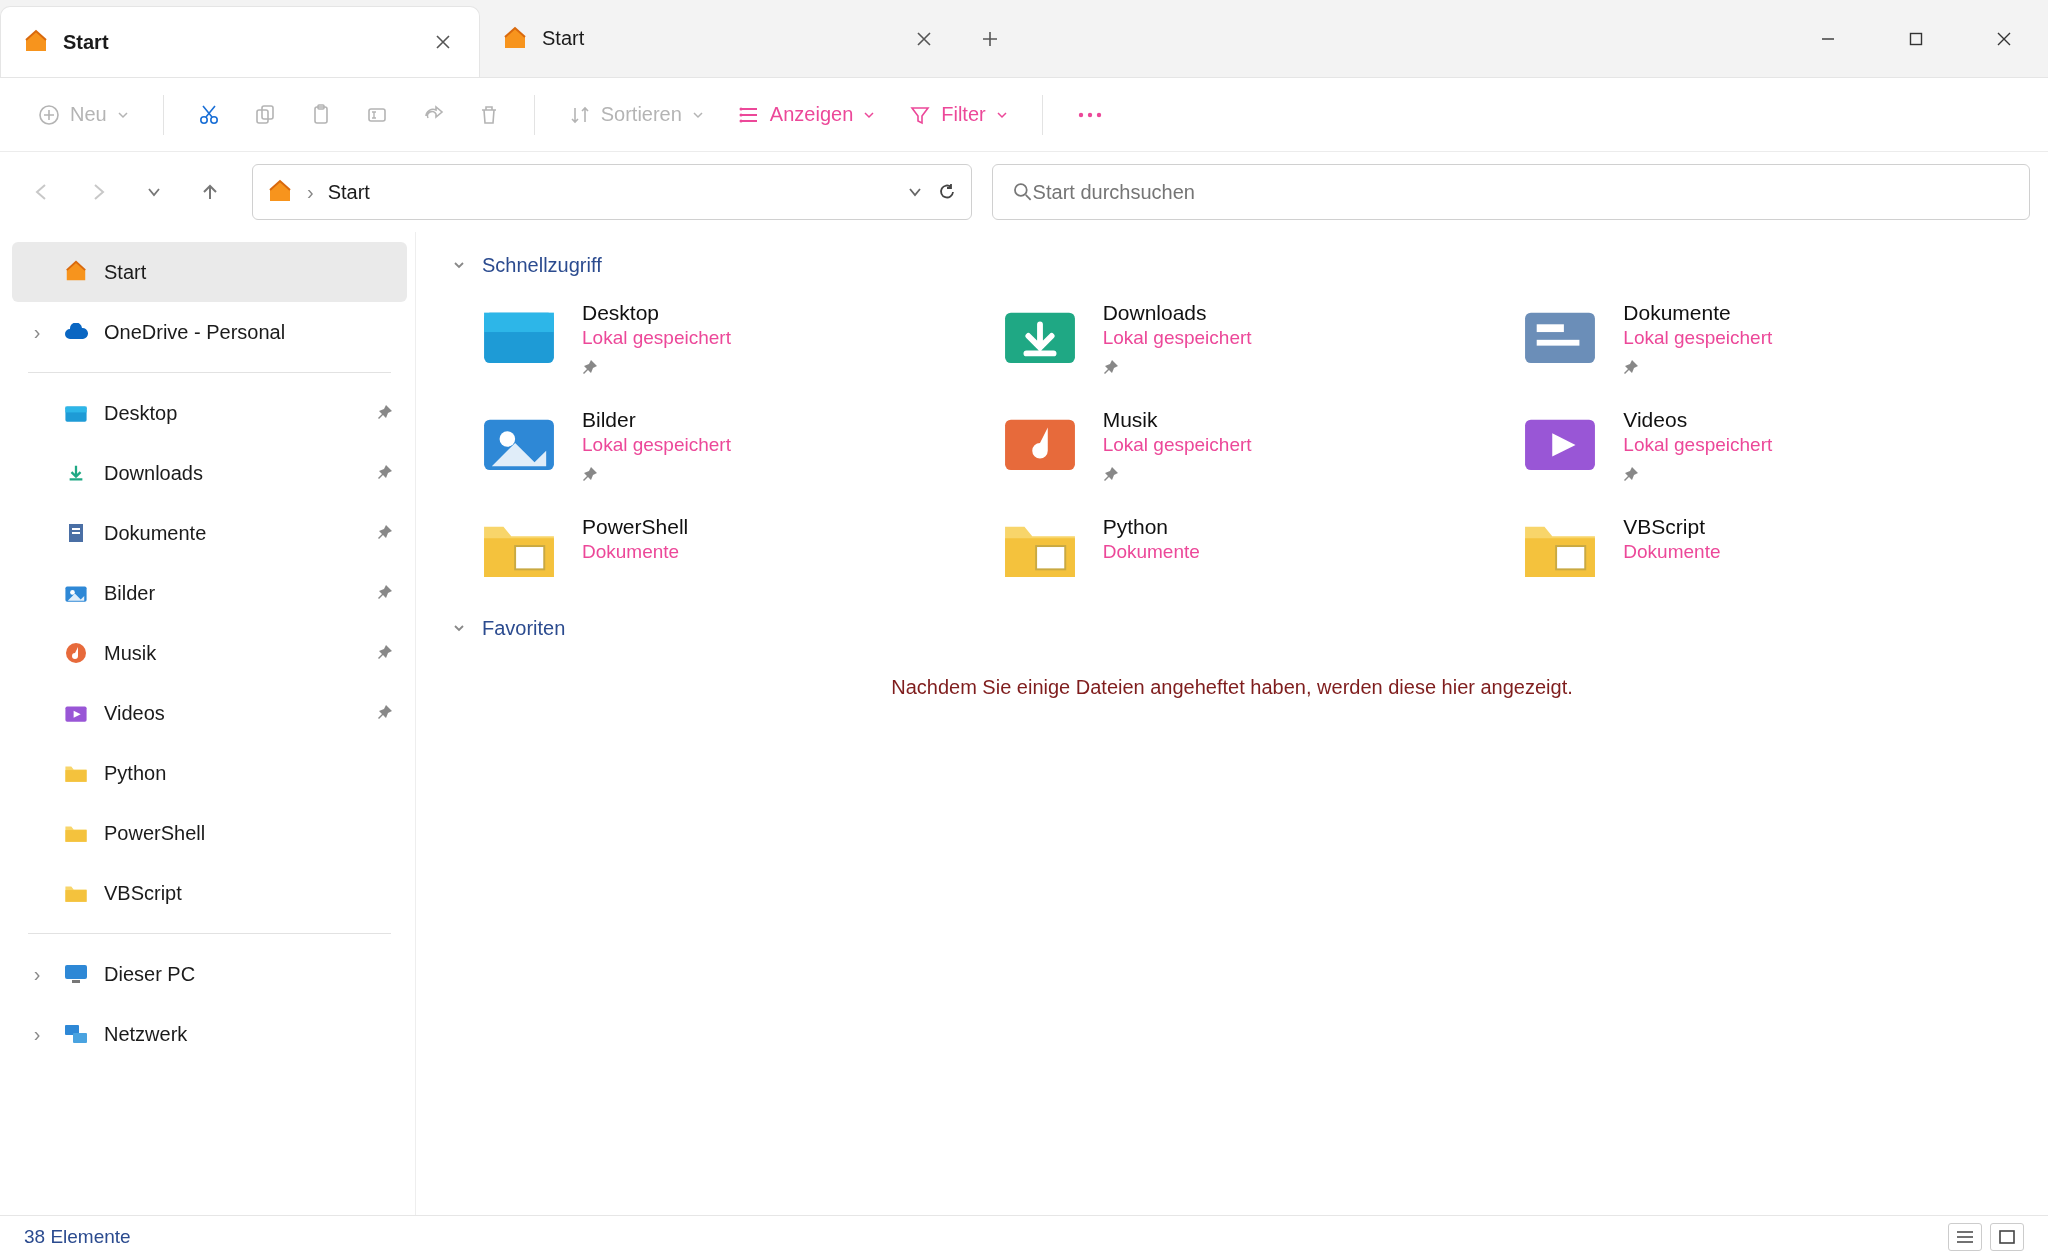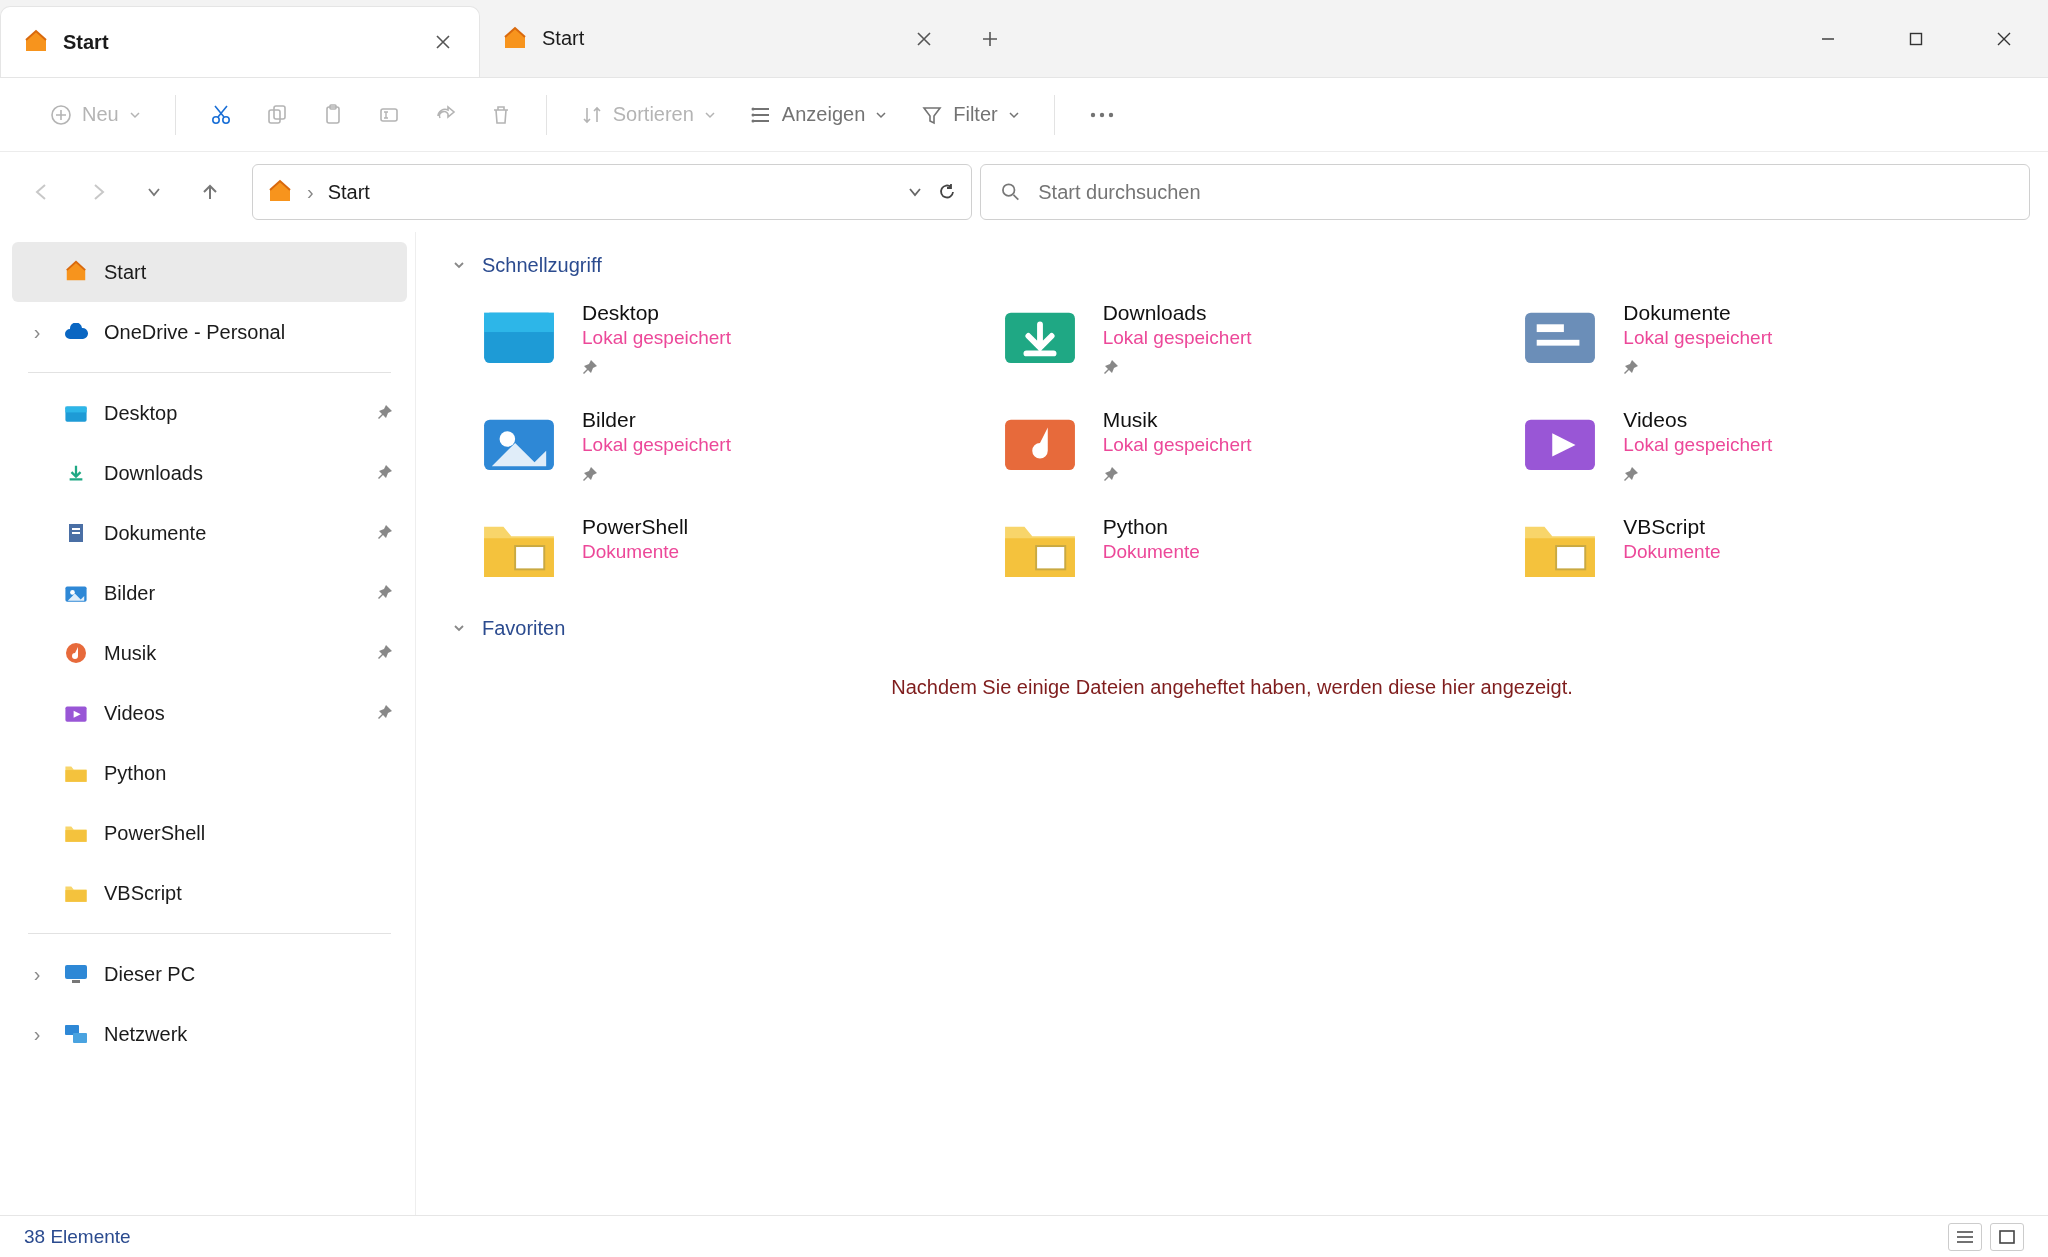--- a/index.html
+++ b/index.html
@@ -4,31 +4,31 @@
 <style>
 * { box-sizing: border-box; margin: 0; padding: 0; font-family: "Segoe UI", sans-serif; }
 body { background: #fff; width: 2048px; height: 1257px; overflow: hidden; display: flex; flex-direction: column; font-size: 20px; color: #1b1b1b; }
 .titlebar { height: 78px; background: #f3f3f3; display: flex; align-items: stretch; border-bottom: 1px solid #e5e5e5; }
 .tab { display: flex; align-items: center; padding: 0 18px 0 22px; gap: 14px; position: relative; width: 480px; }
 .tab.active { background: #fff; border-radius: 10px 10px 0 0; margin-top: 6px; border: 1px solid #e5e5e5; border-bottom: none; font-weight: 600; }
 .tab .close { margin-left: auto; width: 36px; height: 36px; display: flex; align-items: center; justify-content: center; color: #555; }
 .newtab { width: 60px; display: flex; align-items: center; justify-content: center; color: #555; }
 .wincontrols { margin-left: auto; display: flex; }
 .winbtn { width: 88px; display: flex; align-items: center; justify-content: center; color: #333; }
-.toolbar { height: 74px; background: #fff; display: flex; align-items: center; padding: 0 38px; gap: 10px; border-bottom: 1px solid #ececec; }
-.tbtn { height: 50px; padding: 0 12px; display: flex; align-items: center; justify-content: center; gap: 10px; color: #737373; border-radius: 6px; }
+.toolbar { height: 74px; background: #fff; display: flex; align-items: center; padding: 0 26px; gap: 10px; border-bottom: 1px solid #ececec; }
+.tbtn { height: 50px; padding: 0 12px; display: flex; align-items: center; justify-content: center; gap: 10px; color: #ec4899; border-radius: 6px; }
 .tbtn.disabled { color: #b4b4b4; }
 .tdivider { width: 1px; height: 40px; background: #e3e3e3; margin: 0 12px; }
 .navbar { height: 80px; display: flex; align-items: center; padding: 10px 18px; gap: 8px; }
 .navbtn { width: 48px; height: 48px; display: flex; align-items: center; justify-content: center; color: #777; }
 .navbtn.off { color: #c8c8c8; }
 .addrbox { flex: 0 0 720px; height: 56px; border: 1px solid #d0d0d0; border-radius: 6px; display: flex; align-items: center; padding: 0 14px; gap: 14px; margin-left: 10px; }
 .addrbox .crumb { display: flex; align-items: center; gap: 12px; }
 .addrbox .spacer { flex: 1; }
-.searchbox { flex: 1; height: 56px; border: 1px solid #d0d0d0; border-radius: 6px; display: flex; align-items: center; padding: 0 20px; gap: 18px; }
+.searchbox { flex: 1; height: 56px; border: 1px solid #d0d0d0; border-radius: 6px; display: flex; align-items: center; padding: 0 20px; margin-left: 12px; }
 .searchbox input { border: none; outline: none; font-size: 20px; width: 100%; }
 .body { flex: 1; display: flex; overflow: hidden; }
 .sidebar { width: 416px; border-right: 1px solid #eee; padding: 10px 8px 10px 12px; overflow-y: auto; }
 .side-item { height: 60px; display: flex; align-items: center; padding: 0 14px 0 50px; gap: 14px; border-radius: 6px; position: relative; }
 .side-item.selected { background: #eaeaea; }
 .side-item .expander { position: absolute; left: 14px; color: #888; width: 22px; display: flex; justify-content: center; }
 .side-item .pin { margin-left: auto; color: #888; }
 .side-sep { height: 1px; background: #e2e2e2; margin: 10px 16px; }
 .content { flex: 1; padding: 14px 28px; overflow-y: auto; }
 .section-head { display: flex; align-items: center; gap: 16px; color: #2b4b8f; font-size: 20px; padding: 8px 0 6px 8px; }

